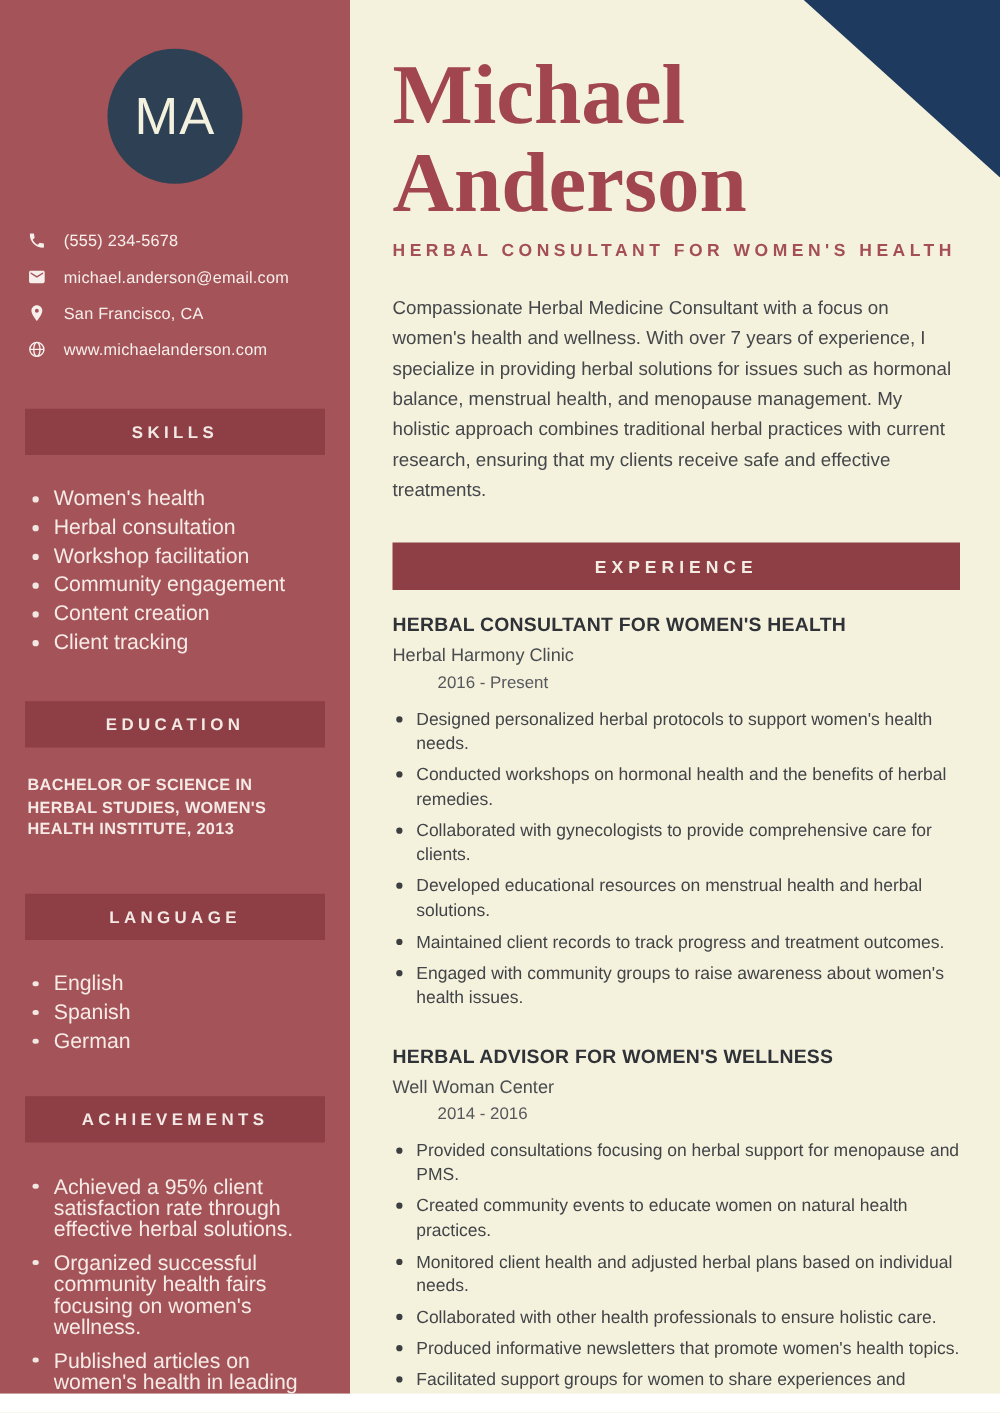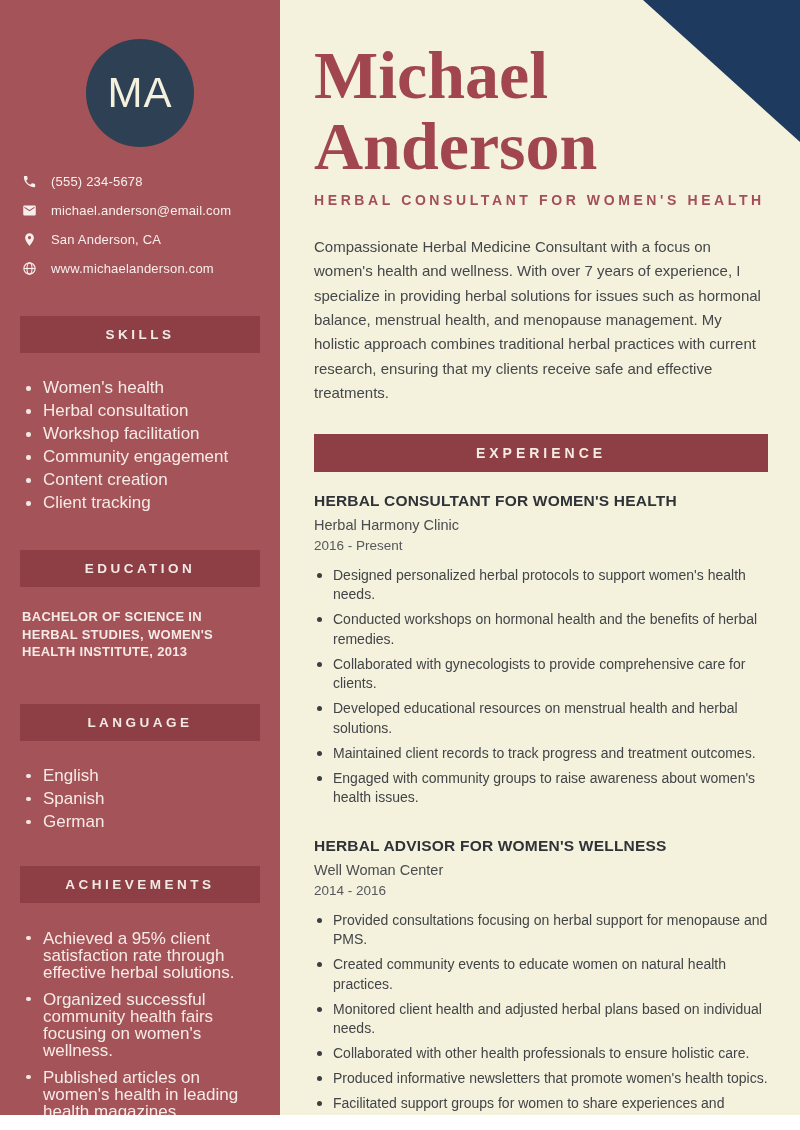--- a/index.html
+++ b/index.html
@@ -16,21 +16,21 @@
   }
   *{margin:0;padding:0;box-sizing:border-box;}
   body{width:800px;height:1130px;font-family:"Liberation Sans","DejaVu Sans",sans-serif;}
   .page{width:800px;height:1115px;display:flex;overflow:hidden;}
 
   
   .sidebar{width:280px;min-width:280px;height:100%;background:var(--sidebar-bg);color:var(--side-text);}
   .avatar{width:108px;height:108px;border-radius:50%;background:var(--avatar-bg);margin:39px auto 0 auto;
           display:flex;align-items:center;justify-content:center;}
   .avatar span{font-size:42px;font-weight:500;letter-spacing:1px;color:#f4f1df;}
-  .contact{margin:26px 0 0 22px;}
+  .contact{margin:37px 0 0 22px;}
   .contact-row{display:flex;align-items:center;margin-bottom:13px;height:16px;}
   .contact-row svg{width:15px;height:15px;margin-right:14px;flex:none;}
   .contact-row .ctext{font-size:13px;color:#f7efec;letter-spacing:.2px;}
   .side-head{margin:40px 20px 0 20px;height:37px;background:var(--box-bg);
              display:flex;align-items:center;justify-content:center;}
   .side-head span{font-size:13.5px;font-weight:bold;letter-spacing:3.5px;color:#f3e9e4;}
   ul.side-list{list-style:none;margin:27px 20px 0 25px;}
   ul.side-list li{position:relative;padding-left:18px;font-size:17px;line-height:15px;margin-bottom:8px;color:#f6ebe7;}
   ul.side-list li::before{content:'';position:absolute;left:1px;top:6px;width:4.5px;height:4.5px;border-radius:50%;background:#f2e7e2;}
   ul.side-list.spaced li{margin-bottom:10px;line-height:17px;}
@@ -44,21 +44,21 @@
         font-size:68px;line-height:1.05;color:var(--accent-text);}
   .role{margin-top:9px;font-size:14px;font-weight:bold;letter-spacing:3.6px;color:#a44f58;}
   .summary{margin-top:27px;font-size:15px;line-height:24.4px;color:var(--body-text);}
   .section-banner{margin-top:28px;height:38px;background:var(--box-bg);
                   display:flex;align-items:center;justify-content:center;}
   .section-banner span{font-size:14px;font-weight:bold;letter-spacing:4px;color:#f3ece2;}
   .job{margin-top:20px;}
   .job + .job{margin-top:29px;}
   .job-title{font-size:15.5px;font-weight:bold;letter-spacing:.2px;color:var(--ink);}
   .job-company{margin-top:7px;font-size:14.5px;color:#4a4c4f;}
-  .job-dates{margin-top:5px;font-size:13.5px;color:var(--muted);}
+  .job-dates{margin-top:5px;font-size:13.5px;color:var(--muted);margin-left:36px;}
   ul.job-bullets{list-style:none;margin-top:13px;}
   ul.job-bullets li{position:relative;padding-left:19px;font-size:14px;line-height:19.5px;margin-bottom:5.5px;color:#424448;}
   ul.job-bullets li::before{content:'';position:absolute;left:3px;top:7px;width:5px;height:5px;border-radius:50%;background:#3c3e40;}
 </style>
 </head>
 <body>
 
 <div class="page">
 
   <aside class="sidebar">
@@ -77,21 +77,21 @@
       <div class="contact-row">
         <svg viewBox="0 0 24 24" fill="#f7efec">
           <path d="M20 4H4c-1.1 0-1.99.9-1.99 2L2 18c0 1.1.9 2 2 2h16c1.1 0 2-.9 2-2V6c0-1.1-.9-2-2-2zm0 4l-8 5-8-5V6l8 5 8-5v2z"></path>
         </svg>
         <span class="ctext">michael.anderson@email.com</span>
       </div>
       <div class="contact-row">
         <svg viewBox="0 0 24 24" fill="#f7efec">
           <path d="M12 2C8.13 2 5 5.13 5 9c0 5.25 7 13 7 13s7-7.75 7-13c0-3.87-3.13-7-7-7zm0 9.5c-1.38 0-2.5-1.12-2.5-2.5s1.12-2.5 2.5-2.5 2.5 1.12 2.5 2.5-1.12 2.5-2.5 2.5z"></path>
         </svg>
-        <span class="ctext">San Anderson, CA</span>
+        <span class="ctext">San Francisco, CA</span>
       </div>
       <div class="contact-row">
         <svg viewBox="0 0 24 24" fill="none" stroke="#f7efec" stroke-width="1.8">
           <circle cx="12" cy="12" r="9"></circle>
           <ellipse cx="12" cy="12" rx="4" ry="9"></ellipse>
           <line x1="3" y1="12" x2="21" y2="12"></line>
         </svg>
         <span class="ctext">www.michaelanderson.com</span>
       </div>
     </div>

